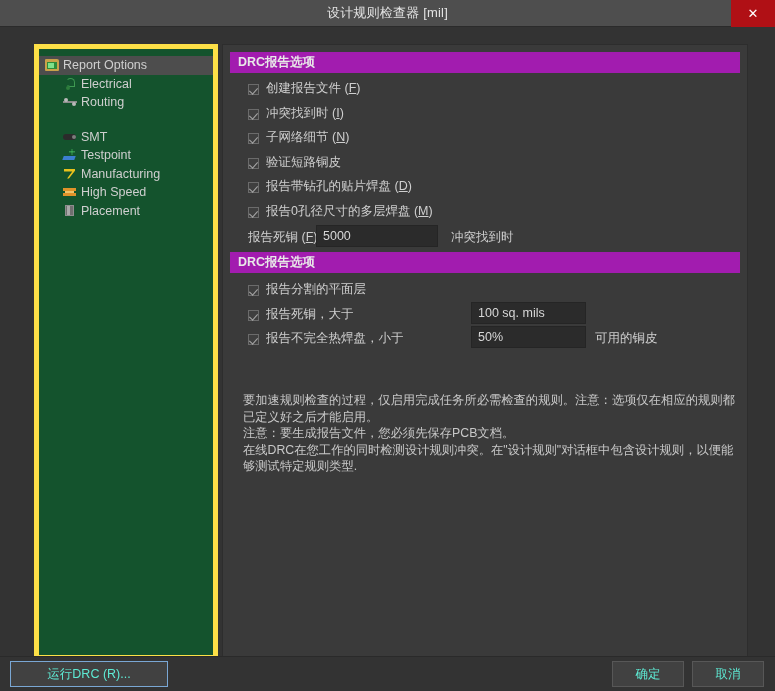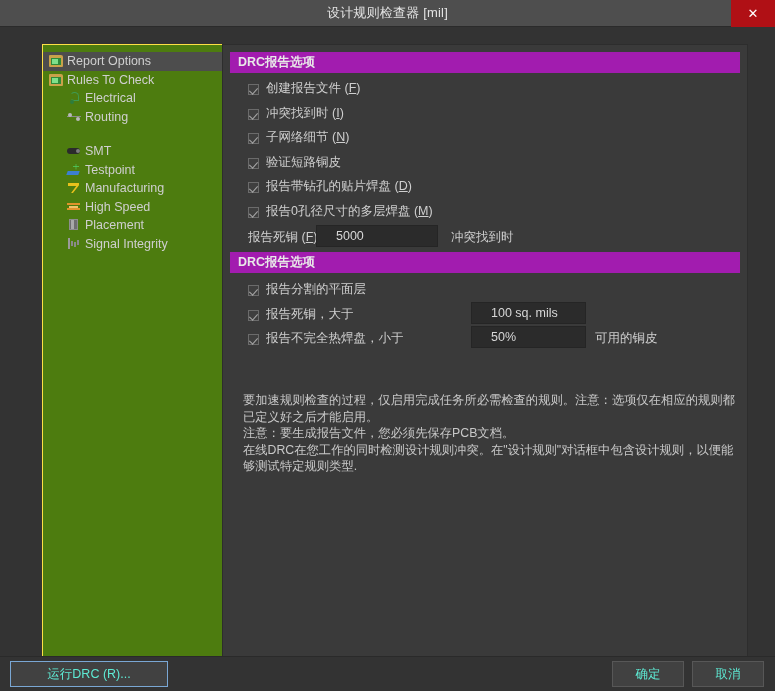--- a/index.html
+++ b/index.html
@@ -63,25 +63,25 @@
     position: absolute;
     left: 0; top: 27px;
     width: 775px;
     height: 629px;
     background: #333333;
   }
 
   
   .tree-panel {
     position: absolute;
-    left: 42px; top: 17px;
+    left: 34px; top: 17px;
     width: 184px;
     height: 616px;
-    background: #4d7c0f;
-    border: 1px solid #fde047;
+    background: #14532d;
+    border: 5px solid #fde047;
     box-sizing: border-box;
     overflow: hidden;
   }
   .tree-item {
     position: relative;
     height: 18px;
     line-height: 18px;
     font-size: 12.5px;
     color: #cfcfcf;
     white-space: nowrap;
@@ -309,21 +309,21 @@
   .mnemonic { text-decoration: underline; }
 
   .field {
     position: absolute;
     background: #2b2b2b;
     border: 1px solid #252525;
     box-sizing: border-box;
     color: #d7d7d7;
     font-size: 12.5px;
     line-height: 20px;
-    padding-left: 19px;
+    padding-left: 6px;
     height: 22px;
     cursor: text;
   }
   .side-label {
     position: absolute;
     font-size: 12.5px;
     color: #cfcfcf;
     line-height: 14px;
     white-space: nowrap;
   }
@@ -375,29 +375,27 @@
 
   <div class="titlebar">
     <div class="title-text">设计规则检查器 [mil]</div>
     <div class="close-btn">✕</div>
   </div>
 
   <div class="body-area">
 
     <div class="tree-panel" id="tree-panel">
         <div class="tree-item selected" style="top: 0px; margin-top: 7px; height: 18.5px; line-height: 18.5px;"><span class="tree-ico ico-folder"></span><span>Report Options</span></div>
-        <div class="tree-item" style="top: 0px; margin-top: 0px; height: 18.5px; line-height: 18.5px;"><span class="tree-ico ico-folder"></span><span>Rules To Check</span></div>
         <div class="tree-item child" style="top: 0px; margin-top: 0px; height: 18.5px; line-height: 18.5px;"><span class="tree-ico ico-electrical"></span><span>Electrical</span></div>
         <div class="tree-item child" style="top: 0px; margin-top: 0px; height: 18.5px; line-height: 18.5px;"><span class="tree-ico ico-routing"></span><span>Routing</span></div>
         <div class="tree-item child" style="top: 0px; margin-top: 16px; height: 18.5px; line-height: 18.5px;"><span class="tree-ico ico-smt"></span><span>SMT</span></div>
         <div class="tree-item child" style="top: 0px; margin-top: 0px; height: 18.5px; line-height: 18.5px;"><span class="tree-ico ico-testpoint"></span><span>Testpoint</span></div>
         <div class="tree-item child" style="top: 0px; margin-top: 0px; height: 18.5px; line-height: 18.5px;"><span class="tree-ico ico-manufacturing"></span><span>Manufacturing</span></div>
         <div class="tree-item child" style="top: 0px; margin-top: 0px; height: 18.5px; line-height: 18.5px;"><span class="tree-ico ico-highspeed"></span><span>High Speed</span></div>
         <div class="tree-item child" style="top: 0px; margin-top: 0px; height: 18.5px; line-height: 18.5px;"><span class="tree-ico ico-placement"></span><span>Placement</span></div>
-        <div class="tree-item child" style="top: 0px; margin-top: 0px; height: 18.5px; line-height: 18.5px;"><span class="tree-ico ico-signal"></span><span>Signal Integrity</span></div>
       </div>
 
     <div class="content-panel">
 
       <div class="section-header" style="top:7px;">DRC报告选项</div>
 
       <div id="sec1-boxes">
           <div class="chk-row" style="left: 25px; top: 36px;"><span class="chk checked"></span><span class="lbl">创建报告文件</span><span class="lbl"> (<span class="mnemonic">F</span>)</span></div>
           <div class="chk-row" style="left: 25px; top: 60.5px;"><span class="chk checked"></span><span class="lbl">冲突找到时</span><span class="lbl"> (<span class="mnemonic">I</span>)</span></div>
           <div class="chk-row" style="left: 25px; top: 85px;"><span class="chk checked"></span><span class="lbl">子网络细节</span><span class="lbl"> (<span class="mnemonic">N</span>)</span></div>

